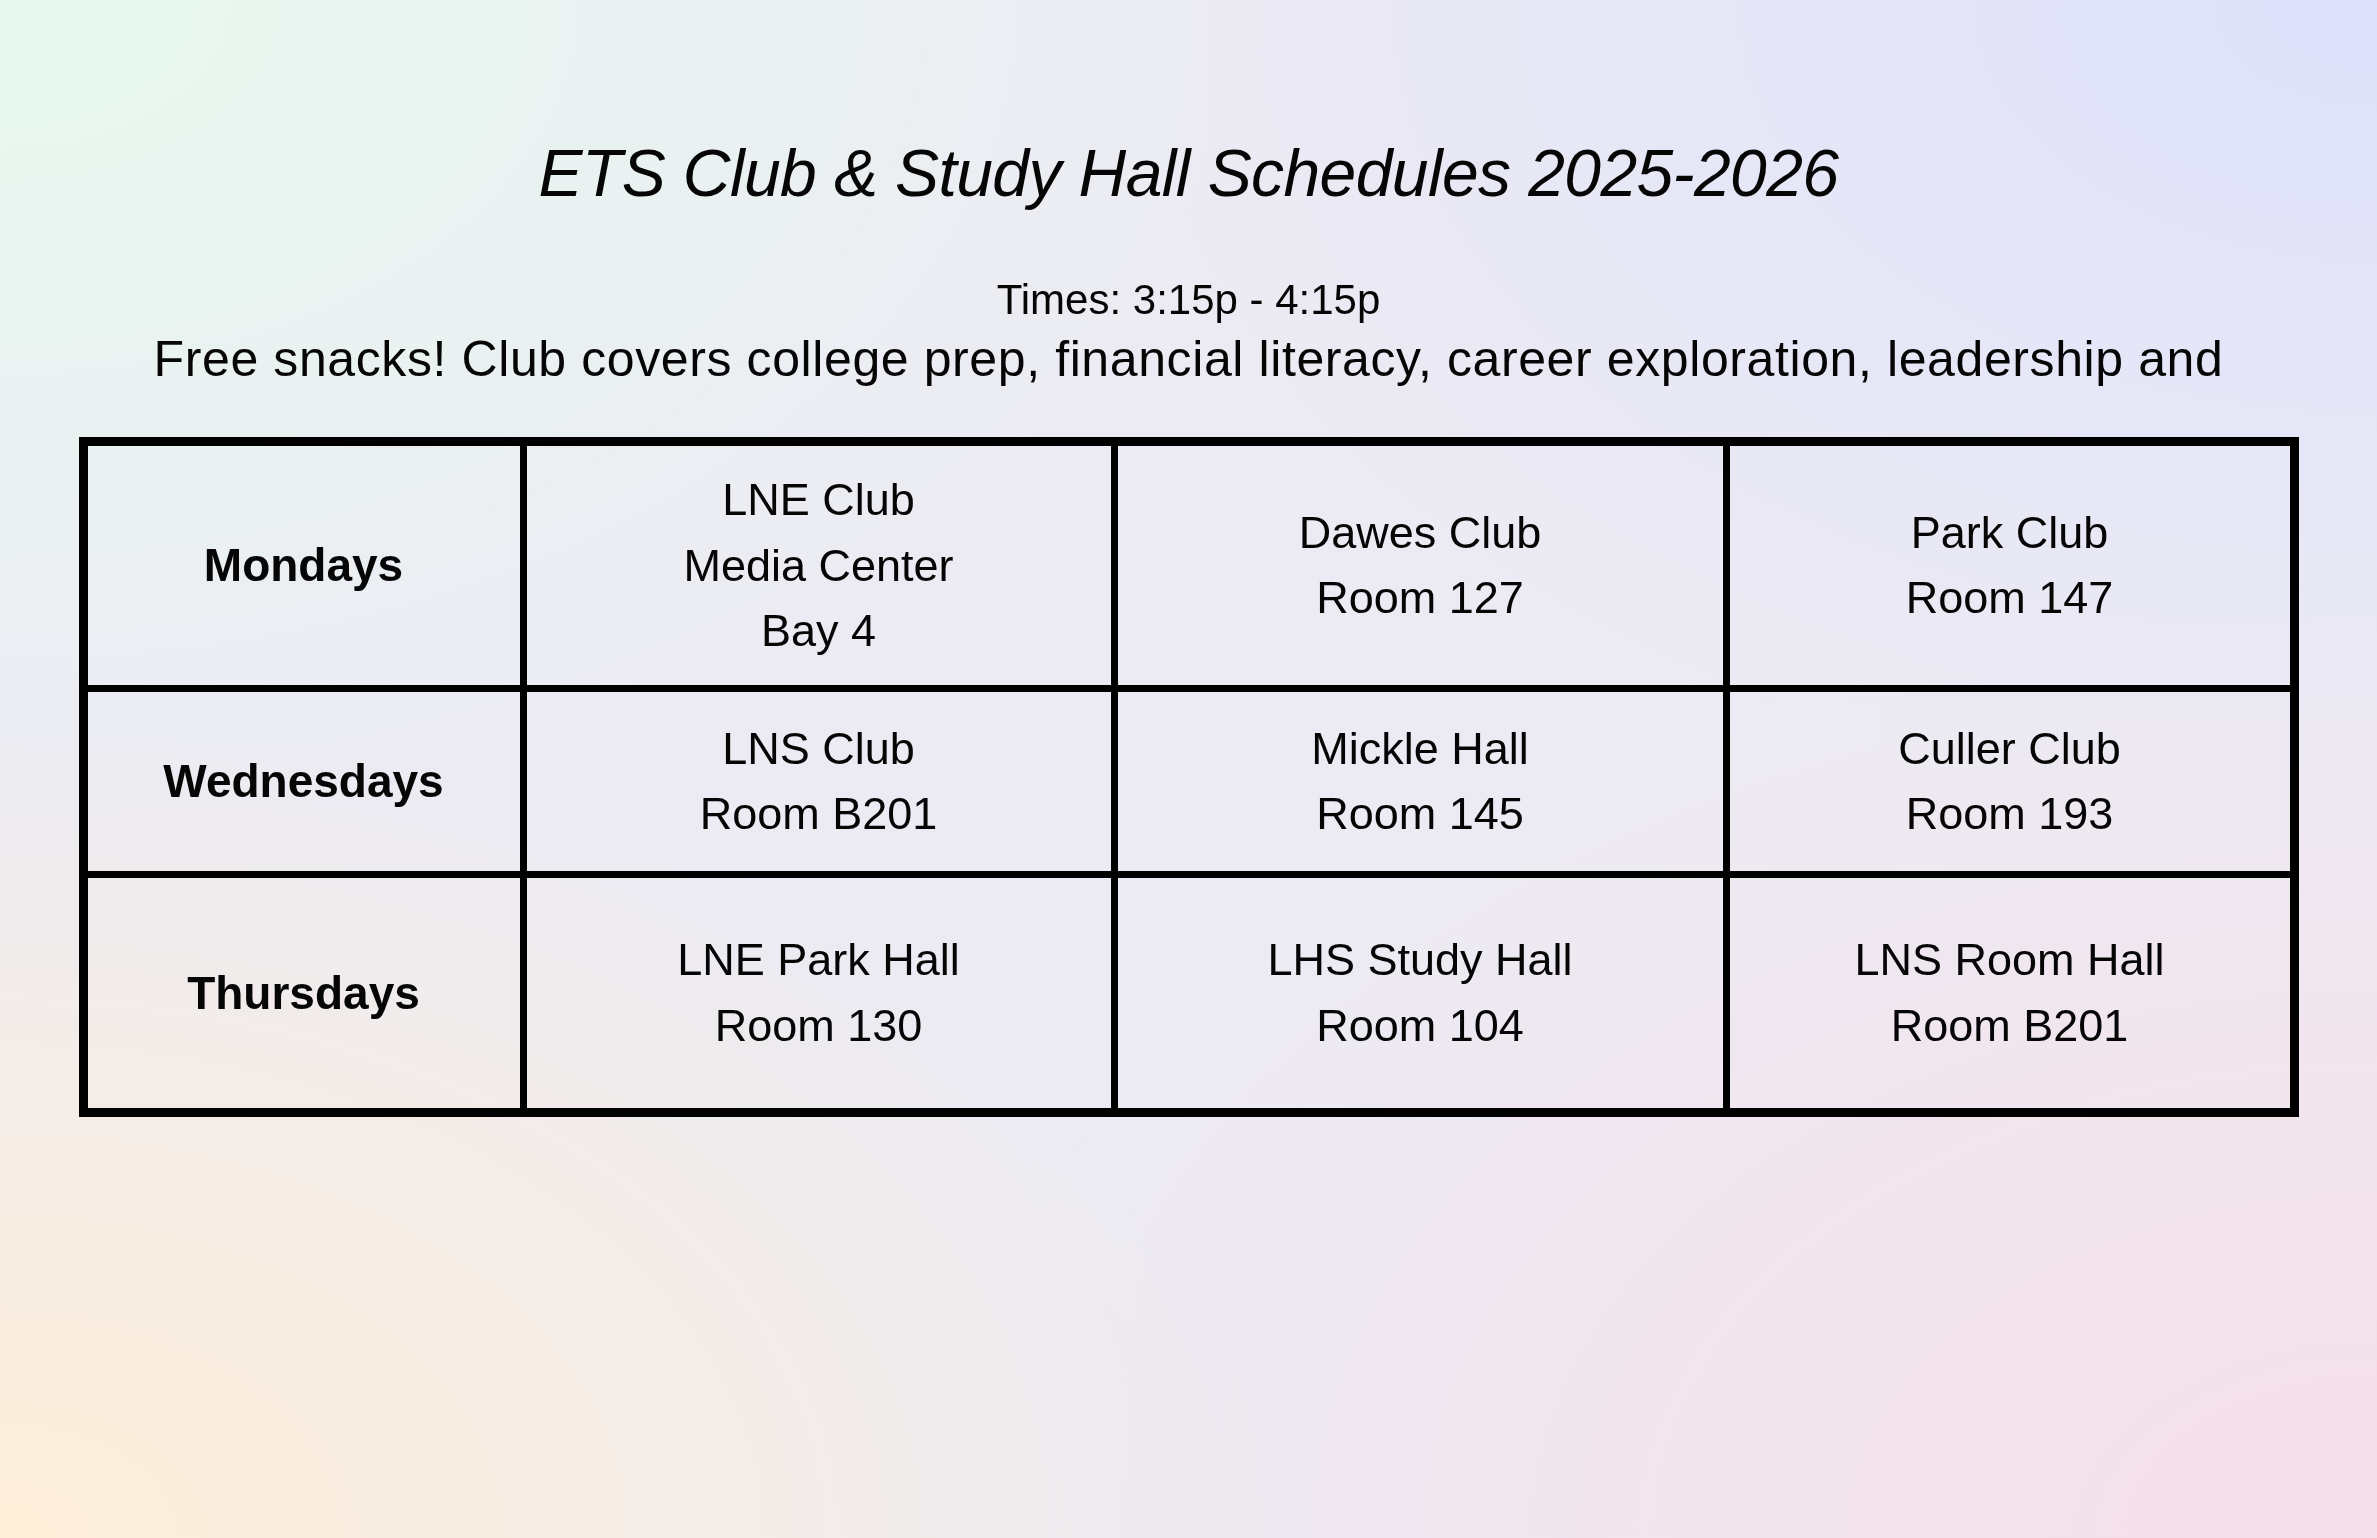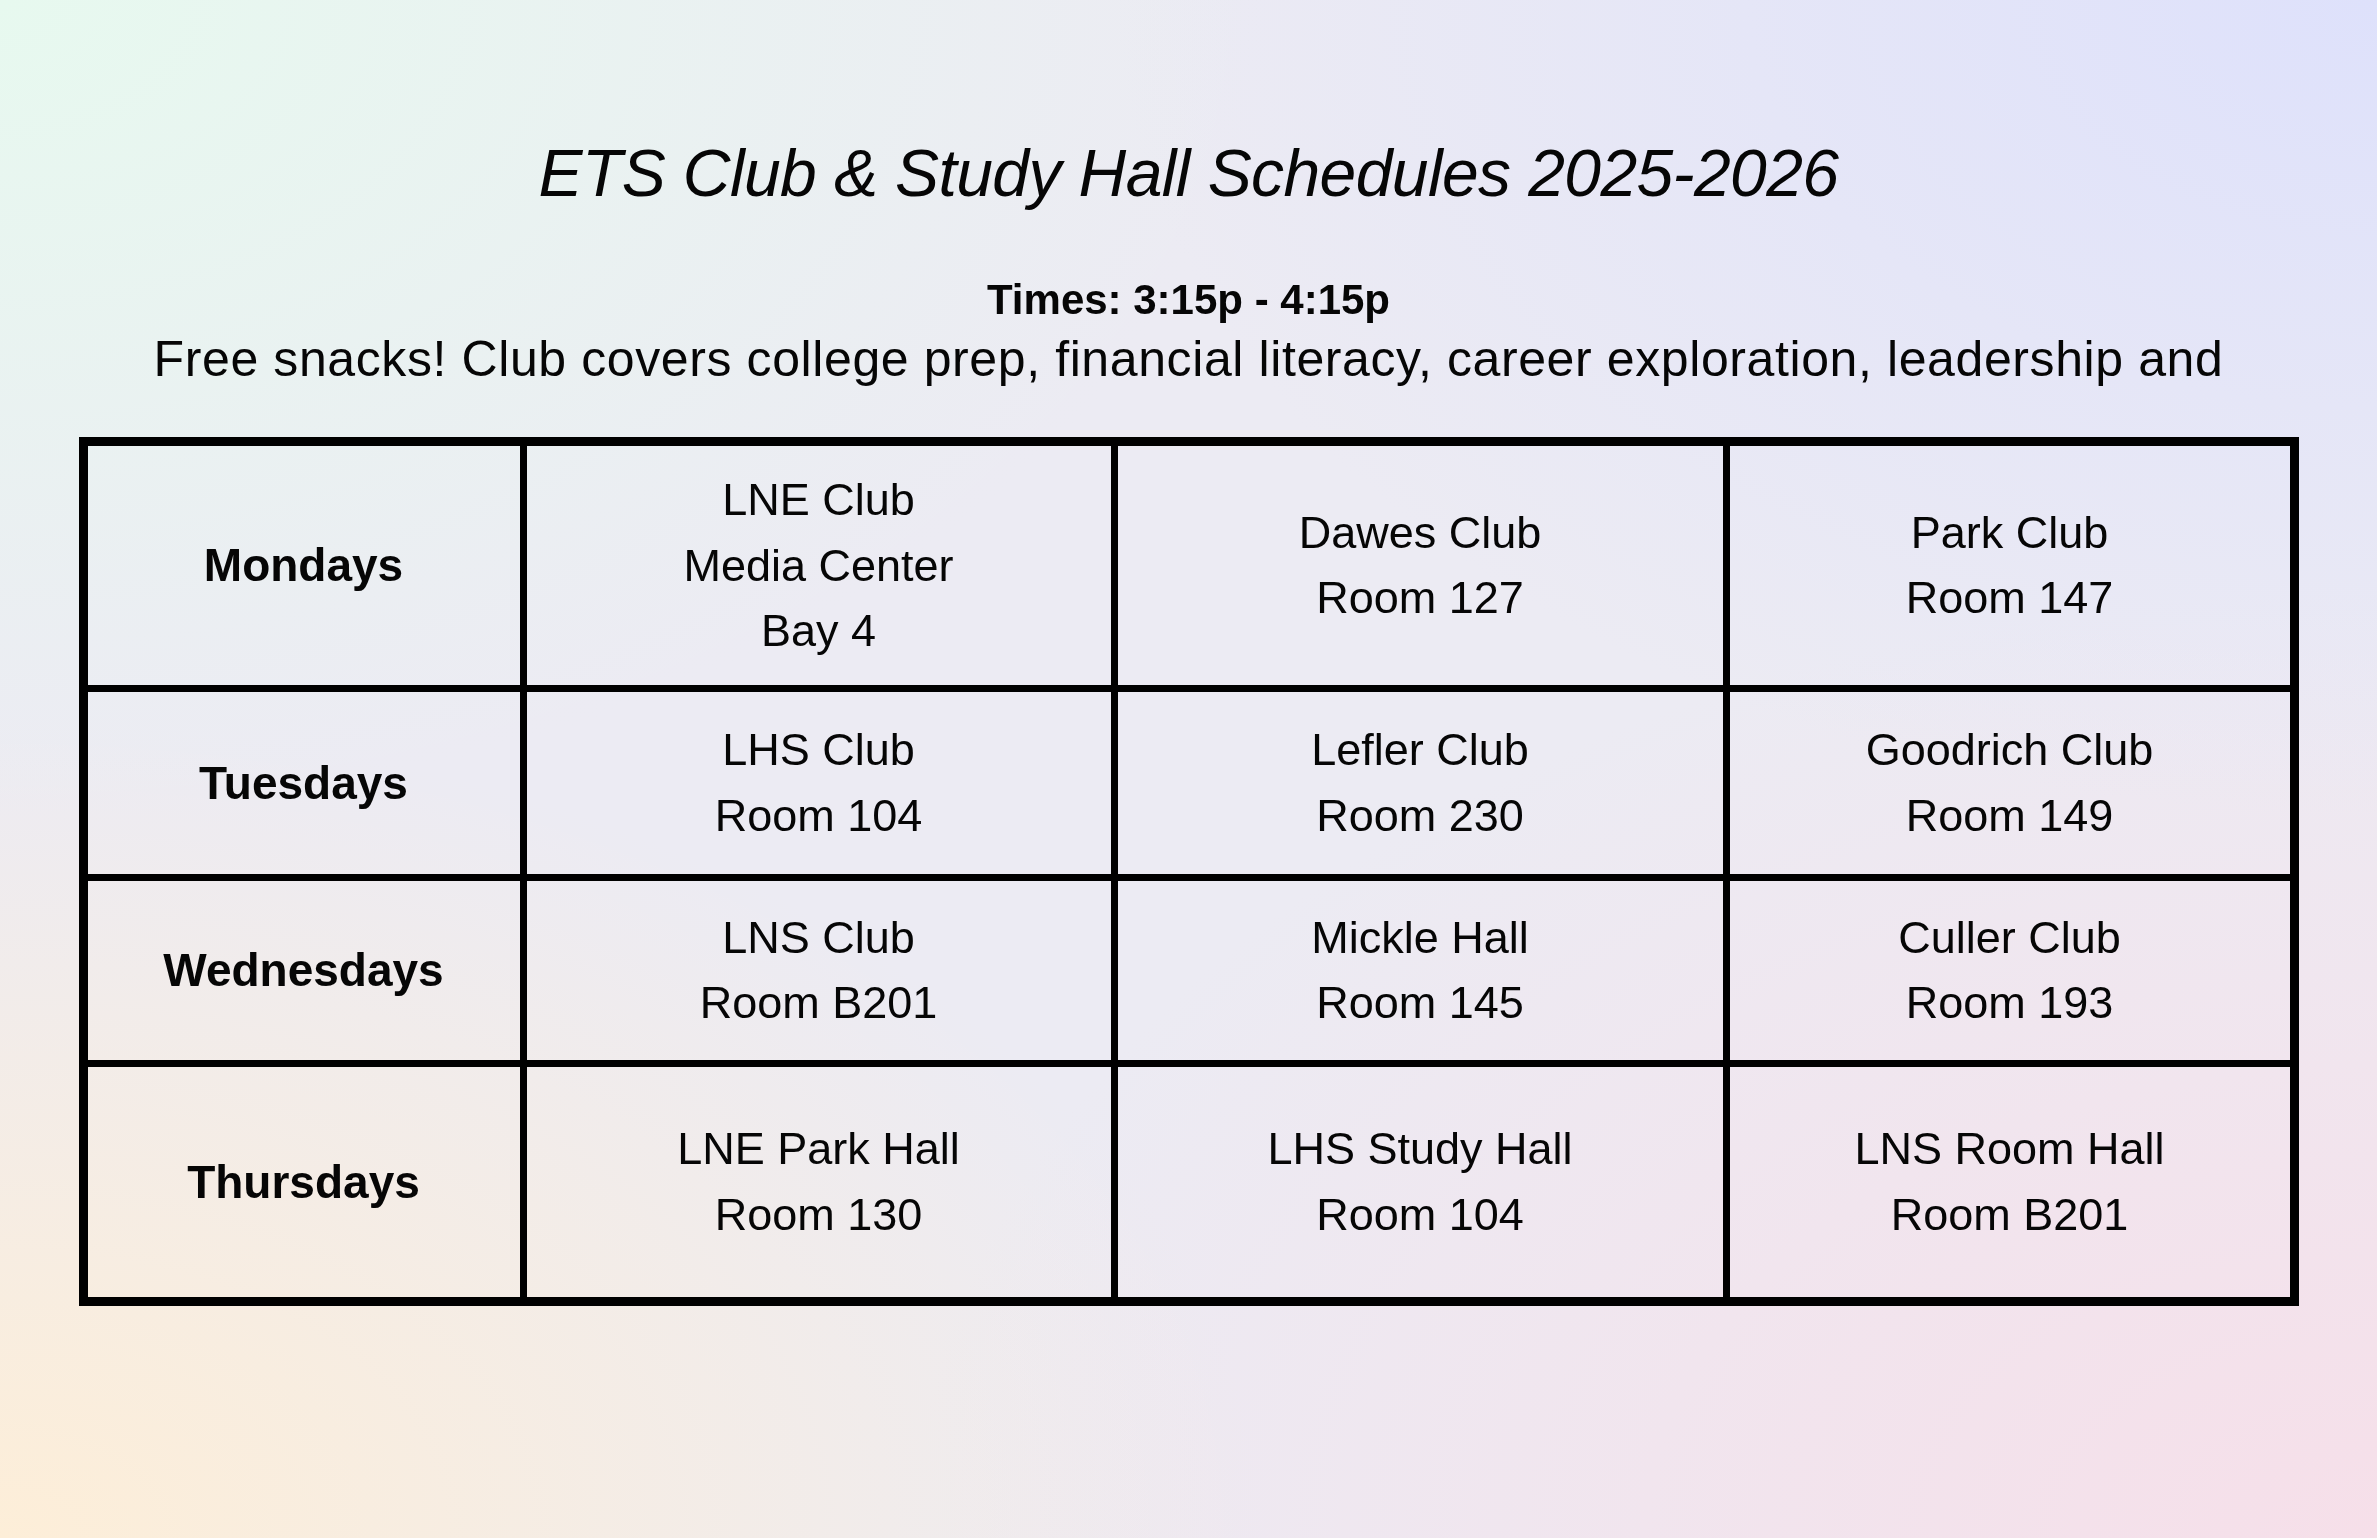--- a/index.html
+++ b/index.html
@@ -27,21 +27,21 @@
     font-weight: 400;
     font-style: italic;
     letter-spacing: -0.6px;
     line-height: 1.1;
   }
 
   .times-subtitle {
     margin-top: 65px;
     text-align: center;
     font-size: 42px;
-    font-weight: 700;
+    font-weight: 400;
     line-height: 1.2;
   }
 
   .intro-text {
     text-align: center;
     font-size: 50px;
     font-weight: 400;
     line-height: 1.38;
     letter-spacing: 0.6px;
   }
@@ -101,35 +101,20 @@
       </td>
       <td class="club-cell">
         <div class="cell-line">Dawes Club</div>
         <div class="cell-line">Room 127</div>
       </td>
       <td class="club-cell">
         <div class="cell-line">Park Club</div>
         <div class="cell-line">Room 147</div>
       </td>
     </tr>
-    <tr class="row-mid-a">
-      <td class="day-cell">Tuesdays</td>
-      <td class="club-cell">
-        <div class="cell-line">LHS Club</div>
-        <div class="cell-line">Room 104</div>
-      </td>
-      <td class="club-cell">
-        <div class="cell-line">Lefler Club</div>
-        <div class="cell-line">Room 230</div>
-      </td>
-      <td class="club-cell">
-        <div class="cell-line">Goodrich Club</div>
-        <div class="cell-line">Room 149</div>
-      </td>
-    </tr>
     <tr class="row-mid-b">
       <td class="day-cell">Wednesdays</td>
       <td class="club-cell">
         <div class="cell-line">LNS Club</div>
         <div class="cell-line">Room B201</div>
       </td>
       <td class="club-cell">
         <div class="cell-line">Mickle Hall</div>
         <div class="cell-line">Room 145</div>
       </td>

